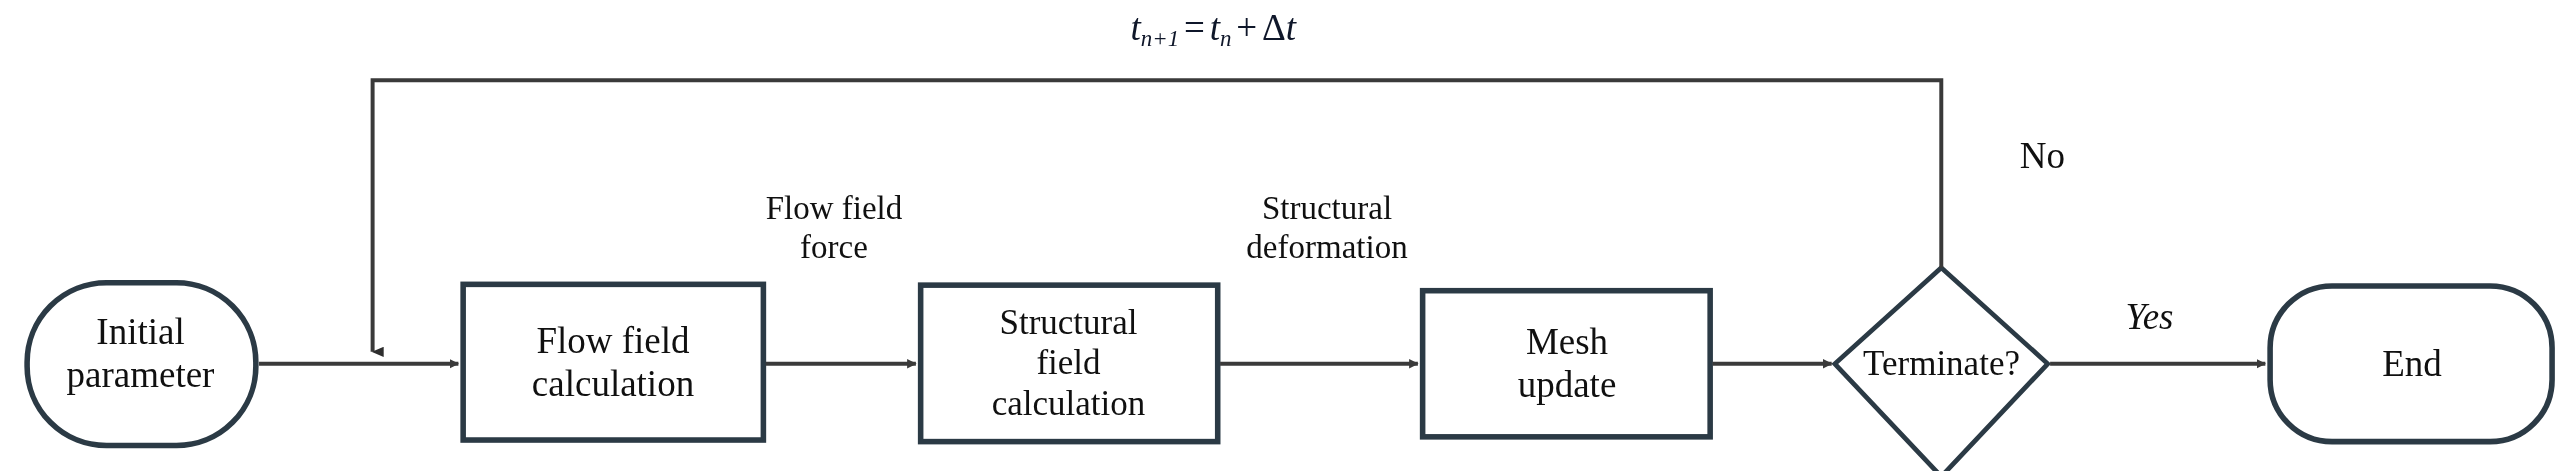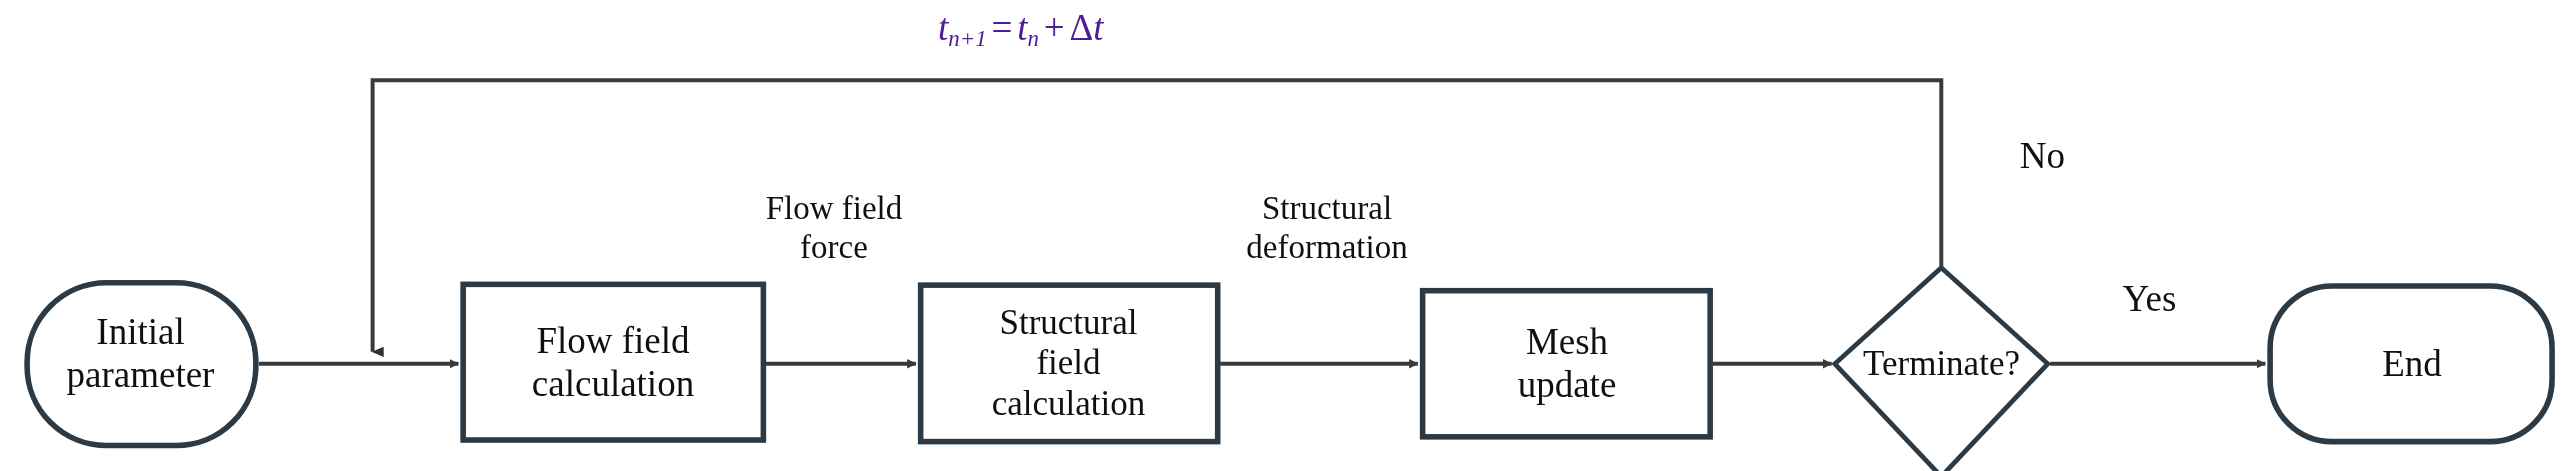--- a/index.html
+++ b/index.html
@@ -40,22 +40,22 @@
   .edge-label {
     position: absolute;
     text-align: center;
     color: #101010;
     font-family: "Liberation Serif", serif;
     line-height: 1.18;
     white-space: pre-line;
   }
   .eq-label {
     position: absolute;
-    text-align: left;
-    color: #4c1d95;
+    text-align: right;
+    color: #0f172a;
     font-family: "Liberation Serif", serif;
   }
   .eq-label i {
     font-style: italic;
   }
   .eq-label sub {
     font-size: 0.62em;
     font-style: italic;
     vertical-align: -0.28em;
   }
@@ -126,16 +126,16 @@
   <div class="node-label" style="left:1808px; top:338px; width:267px; height:52px; font-size:35px;">Terminate?</div>
 
   <div class="edge-label" style="left:711px; top:189px; width:246px; font-size:33px;">Flow field
 force</div>
 
   <div class="edge-label" style="left:1192px; top:189px; width:270px; font-size:33px;">Structural
 deformation</div>
 
   <div class="edge-label" style="left:1970px; top:134px; width:95px; font-size:37px;text-align:right;">No</div>
 
-  <div class="edge-label" style="left:2102px; top:277px; width:95px; font-size:37px;">Yes</div>
+  <div class="edge-label" style="left:2102px; top:295px; width:95px; font-size:37px;font-style:italic;">Yes</div>
 
 </div>
 
 
 </body></html>

